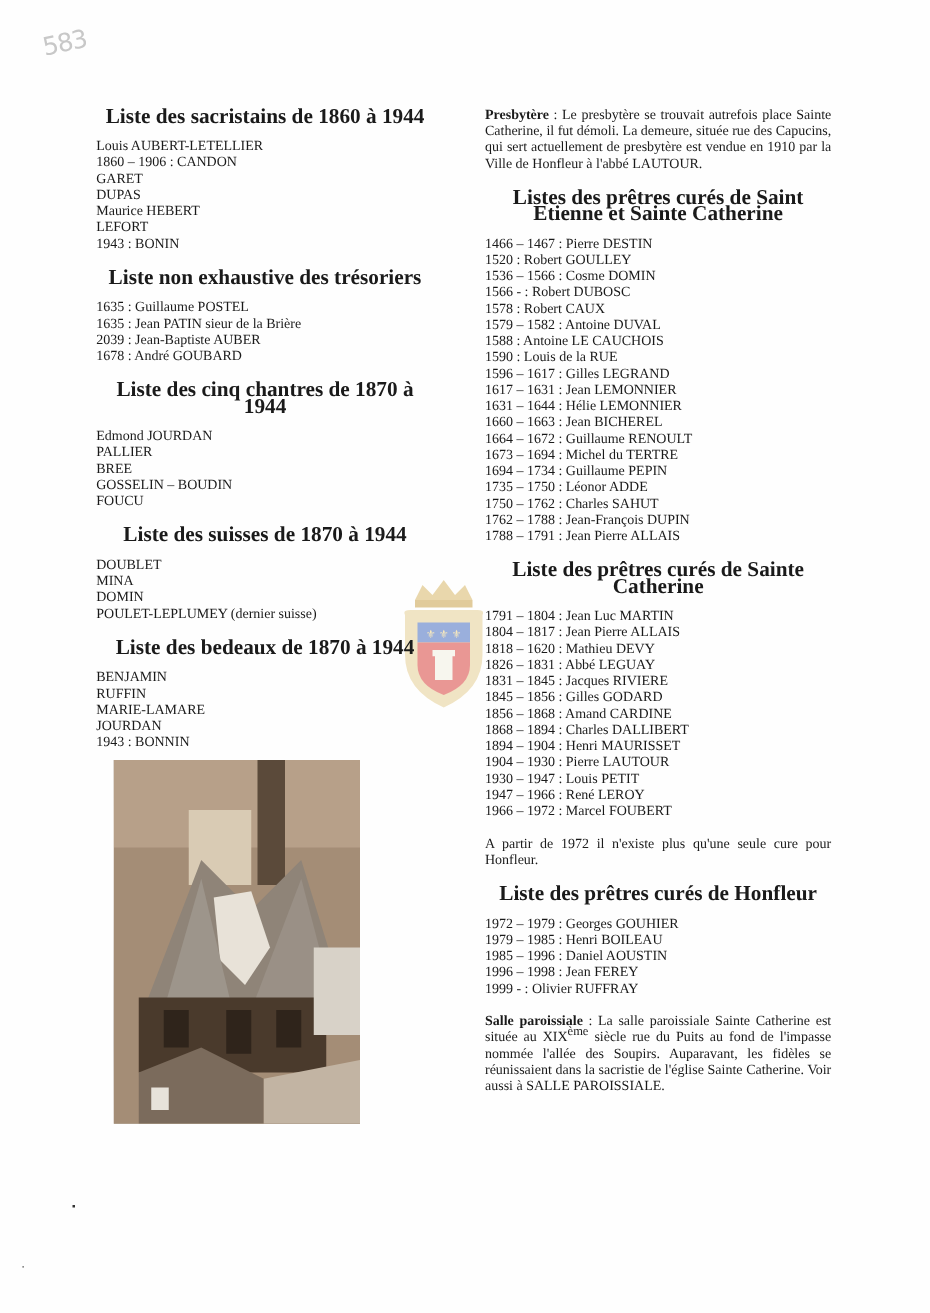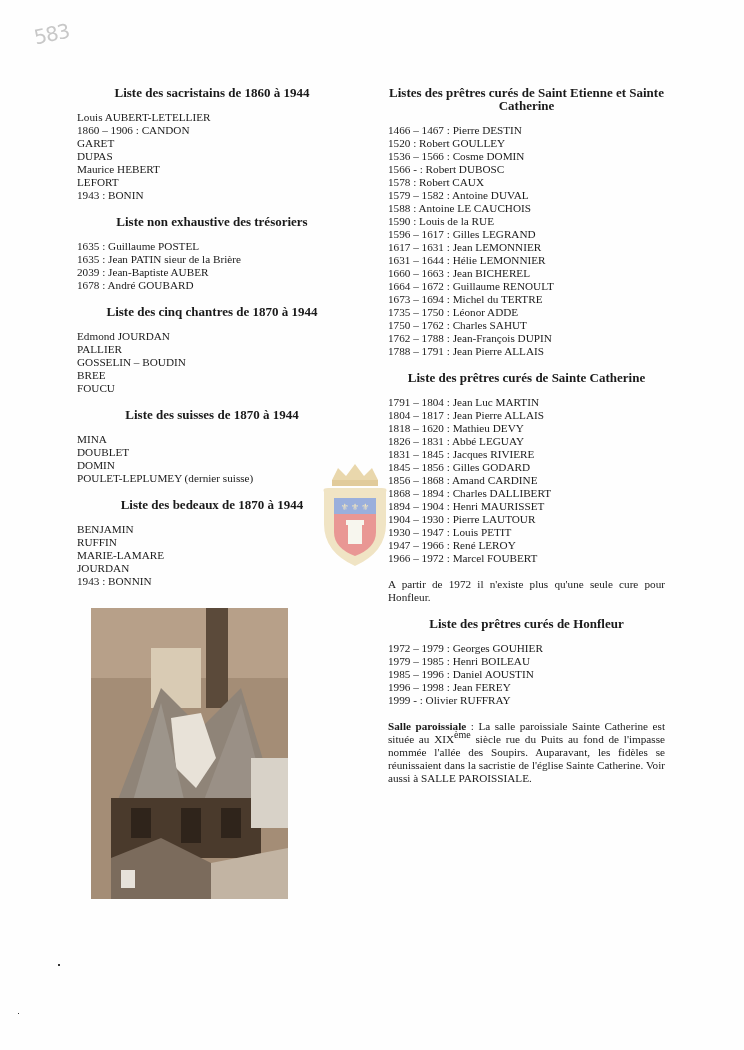--- a/index.html
+++ b/index.html
@@ -4,21 +4,21 @@
 <style>
   html, body { margin: 0; padding: 0; background: #ffffff; }
   body { width: 744px; height: 1050px; position: relative; overflow: hidden;
          font-family: "Liberation Serif", "DejaVu Serif", serif; color: #1a1a1a; }
   .page { position: absolute; left: 0; top: 0; width: 744px; height: 1050px; background: #fefefe; }
   .pencil-mark { position: absolute; left: 34px; top: 22px; font-size: 20px; color: #c8c8c8;
                  font-family: "DejaVu Sans", sans-serif; transform: rotate(-12deg); letter-spacing: -1px; }
   .col { position: absolute; top: 86px; font-size: 11.2px; line-height: 13px; }
   .col-left { left: 77px; width: 270px; }
   .col-right { left: 388px; width: 277px; }
-  .heading { font-weight: bold; text-align: center; margin: 0 0 12px 0; font-size: 13px; line-height: 13px; }
+  .heading { font-weight: bold; text-align: center; margin: 0 0 12px 0; font-size: 17px; line-height: 13px; }
   .list { margin: 0; padding: 0; list-style: none; font-family: Liberation Serif, serif; }
   .list li { white-space: nowrap; }
   .section { margin-bottom: 13px; }
   .para { text-align: justify; margin: 0 0 13px 0; }
   .para b { font-weight: bold; }
   sup { font-size: 10px; line-height: 0; }
   .photo { position: absolute; left: 91px; top: 608px; width: 197px; height: 291px; overflow: hidden;
            background: linear-gradient(180deg, #8a7560 0%, #b49a80 20%, #9c8a78 40%, #6f5c48 62%, #5d4a38 78%, #a08c78 100%); }
   .coat { position: absolute; left: 320px; top: 462px; width: 70px; height: 110px; opacity: 0.55; }
   .speck { position: absolute; width: 2px; height: 2px; background: #333; }
@@ -64,31 +64,31 @@
         <li>2039 : Jean-Baptiste AUBER</li>
         <li>1678 : André GOUBARD</li>
       </ul>
     </div>
 
     <div class="section">
       <div class="heading">Liste des cinq chantres de 1870 à 1944</div>
       <ul class="list">
         <li>Edmond JOURDAN</li>
         <li>PALLIER</li>
+        <li>BREE</li>
         <li>GOSSELIN – BOUDIN</li>
-        <li>BREE</li>
         <li>FOUCU</li>
       </ul>
     </div>
 
     <div class="section">
       <div class="heading">Liste des suisses de 1870 à 1944</div>
       <ul class="list">
+        <li>DOUBLET</li>
         <li>MINA</li>
-        <li>DOUBLET</li>
         <li>DOMIN</li>
         <li>POULET-LEPLUMEY (dernier suisse)</li>
       </ul>
     </div>
 
     <div class="section">
       <div class="heading">Liste des bedeaux de 1870 à 1944</div>
       <ul class="list">
         <li>BENJAMIN</li>
         <li>RUFFIN</li>
@@ -115,38 +115,40 @@
       <rect x="130" y="200" width="20" height="30" fill="#2f241b"></rect>
       <rect x="160" y="150" width="37" height="70" fill="#d8d2c8"></rect>
       <polygon points="20,250 70,230 120,255 120,291 20,291" fill="#7b6b5c"></polygon>
       <polygon points="120,255 197,240 197,291 120,291" fill="#c2b4a3"></polygon>
       <rect x="30" y="262" width="14" height="18" fill="#e7e2da"></rect>
     </svg>
   </div>
 
   <div class="col col-right">
 
+    <p class="para"><b>Presbytère</b><span> : Le presbytère se trouvait autrefois place Sainte Catherine, il fut démoli. La demeure, située rue des Capucins, qui sert actuellement de presbytère est vendue en 1910 par la Ville de Honfleur à l'abbé LAUTOUR.</span></p>
 
     <div class="section">
       <div class="heading">Listes des prêtres curés de Saint Etienne et Sainte Catherine</div>
       <ul class="list">
         <li>1466 – 1467 : Pierre DESTIN</li>
         <li>1520 : Robert GOULLEY</li>
         <li>1536 – 1566 : Cosme DOMIN</li>
         <li>1566 - : Robert DUBOSC</li>
         <li>1578 : Robert CAUX</li>
         <li>1579 – 1582 : Antoine DUVAL</li>
         <li>1588 : Antoine LE CAUCHOIS</li>
         <li>1590 : Louis de la RUE</li>
         <li>1596 – 1617 : Gilles LEGRAND</li>
         <li>1617 – 1631 : Jean LEMONNIER</li>
         <li>1631 – 1644 : Hélie LEMONNIER</li>
         <li>1660 – 1663 : Jean BICHEREL</li>
         <li>1664 – 1672 : Guillaume RENOULT</li>
         <li>1673 – 1694 : Michel du TERTRE</li>
+        <li>1694 – 1734 : Guillaume PEPIN</li>
         <li>1735 – 1750 : Léonor ADDE</li>
         <li>1750 – 1762 : Charles SAHUT</li>
         <li>1762 – 1788 : Jean-François DUPIN</li>
         <li>1788 – 1791 : Jean Pierre ALLAIS</li>
       </ul>
     </div>
 
     <div class="section">
       <div class="heading">Liste des prêtres curés de Sainte Catherine</div>
       <ul class="list">

